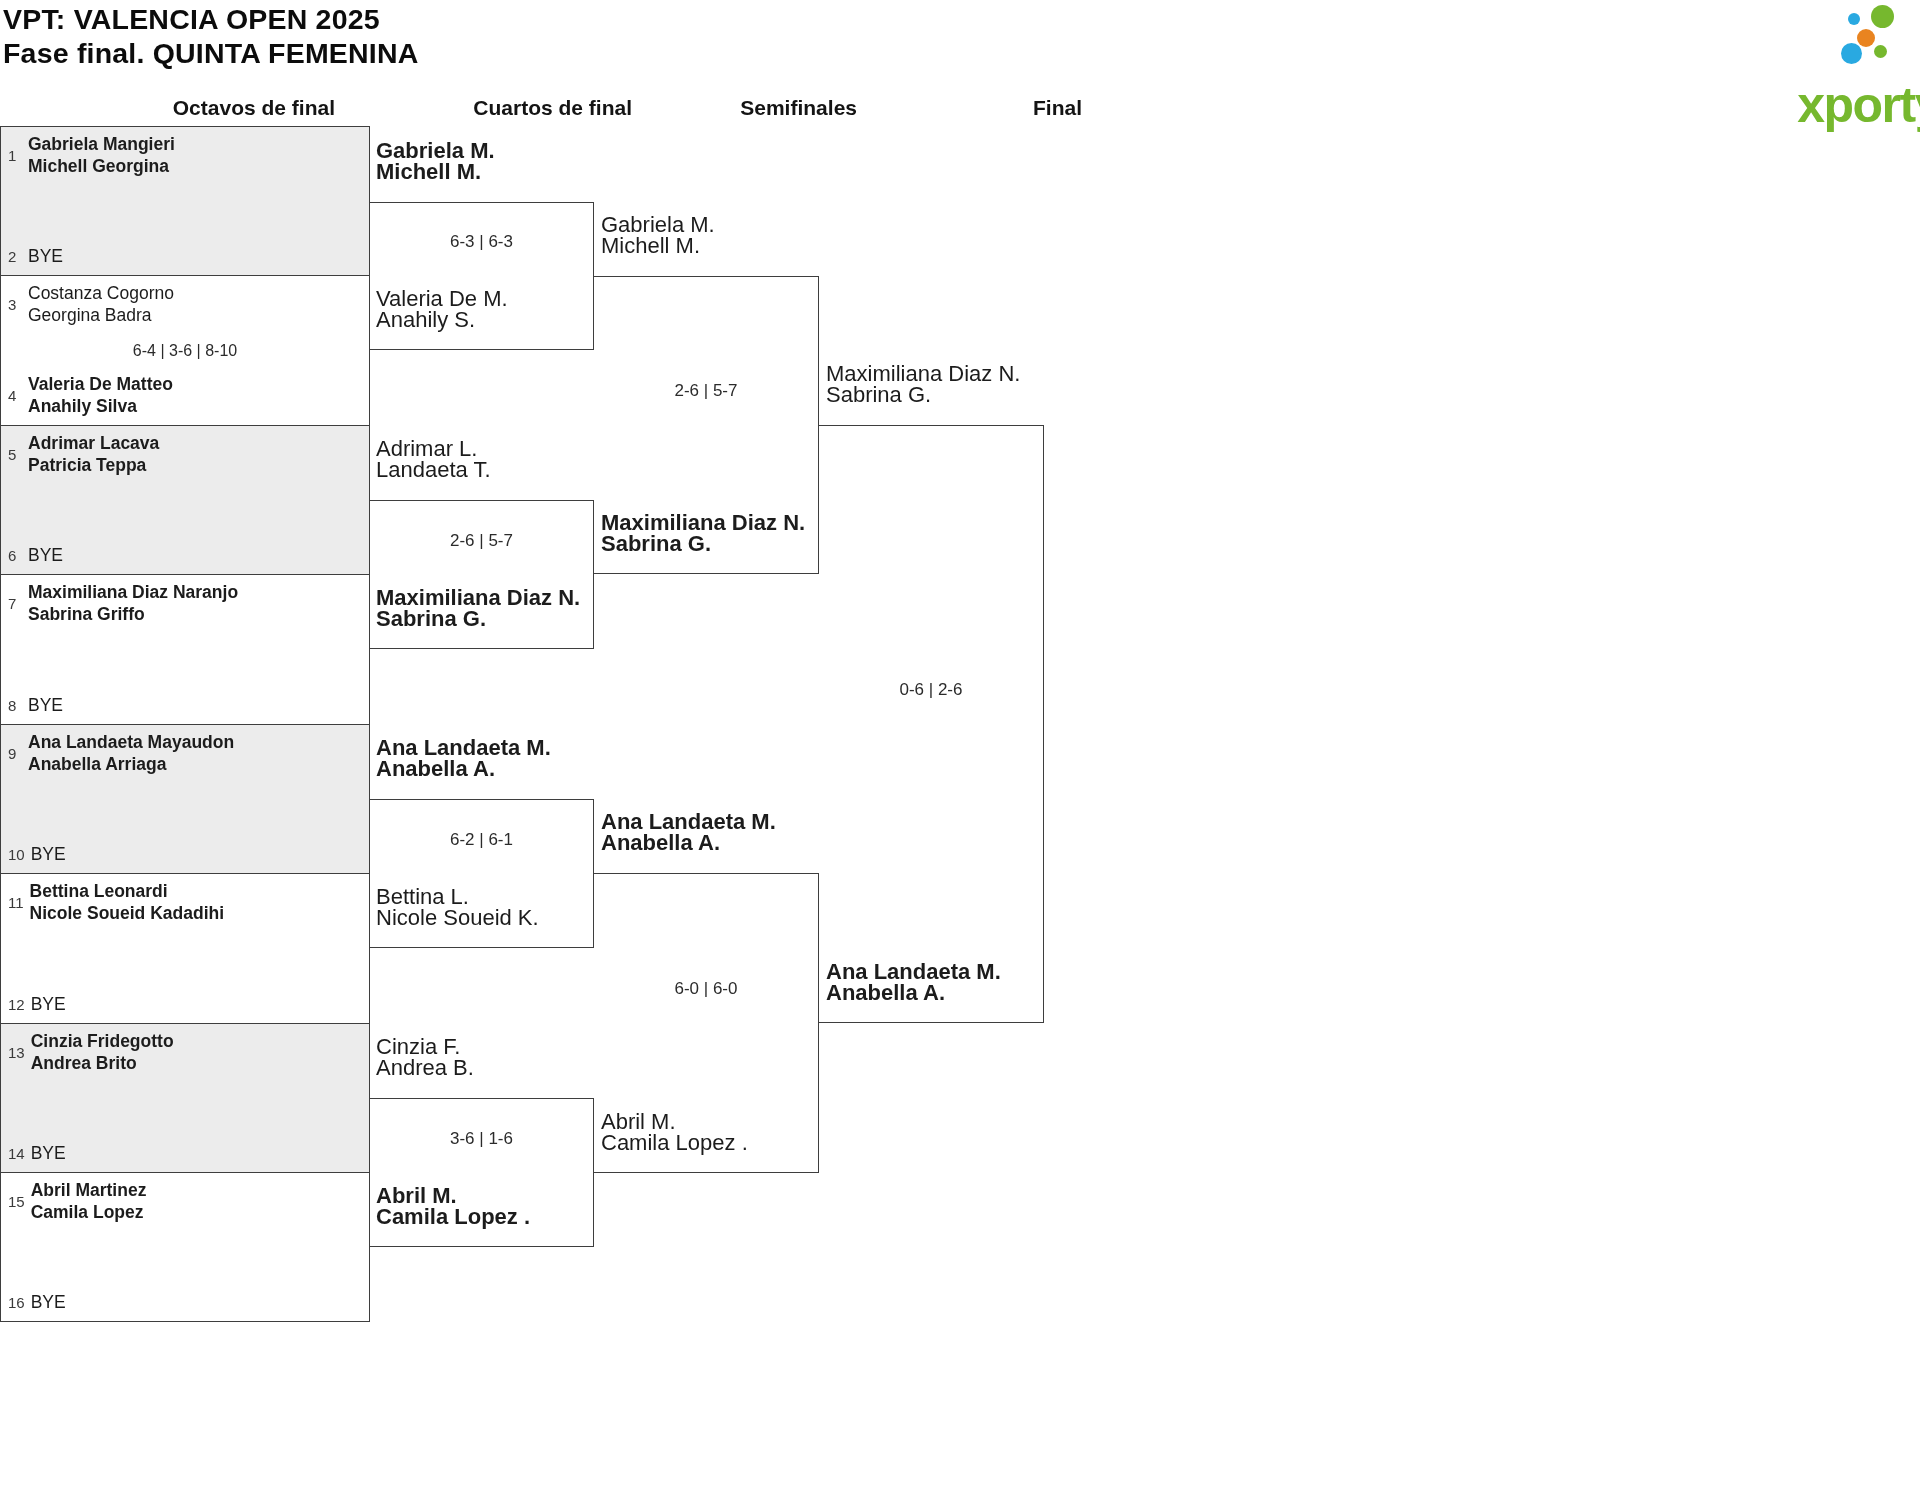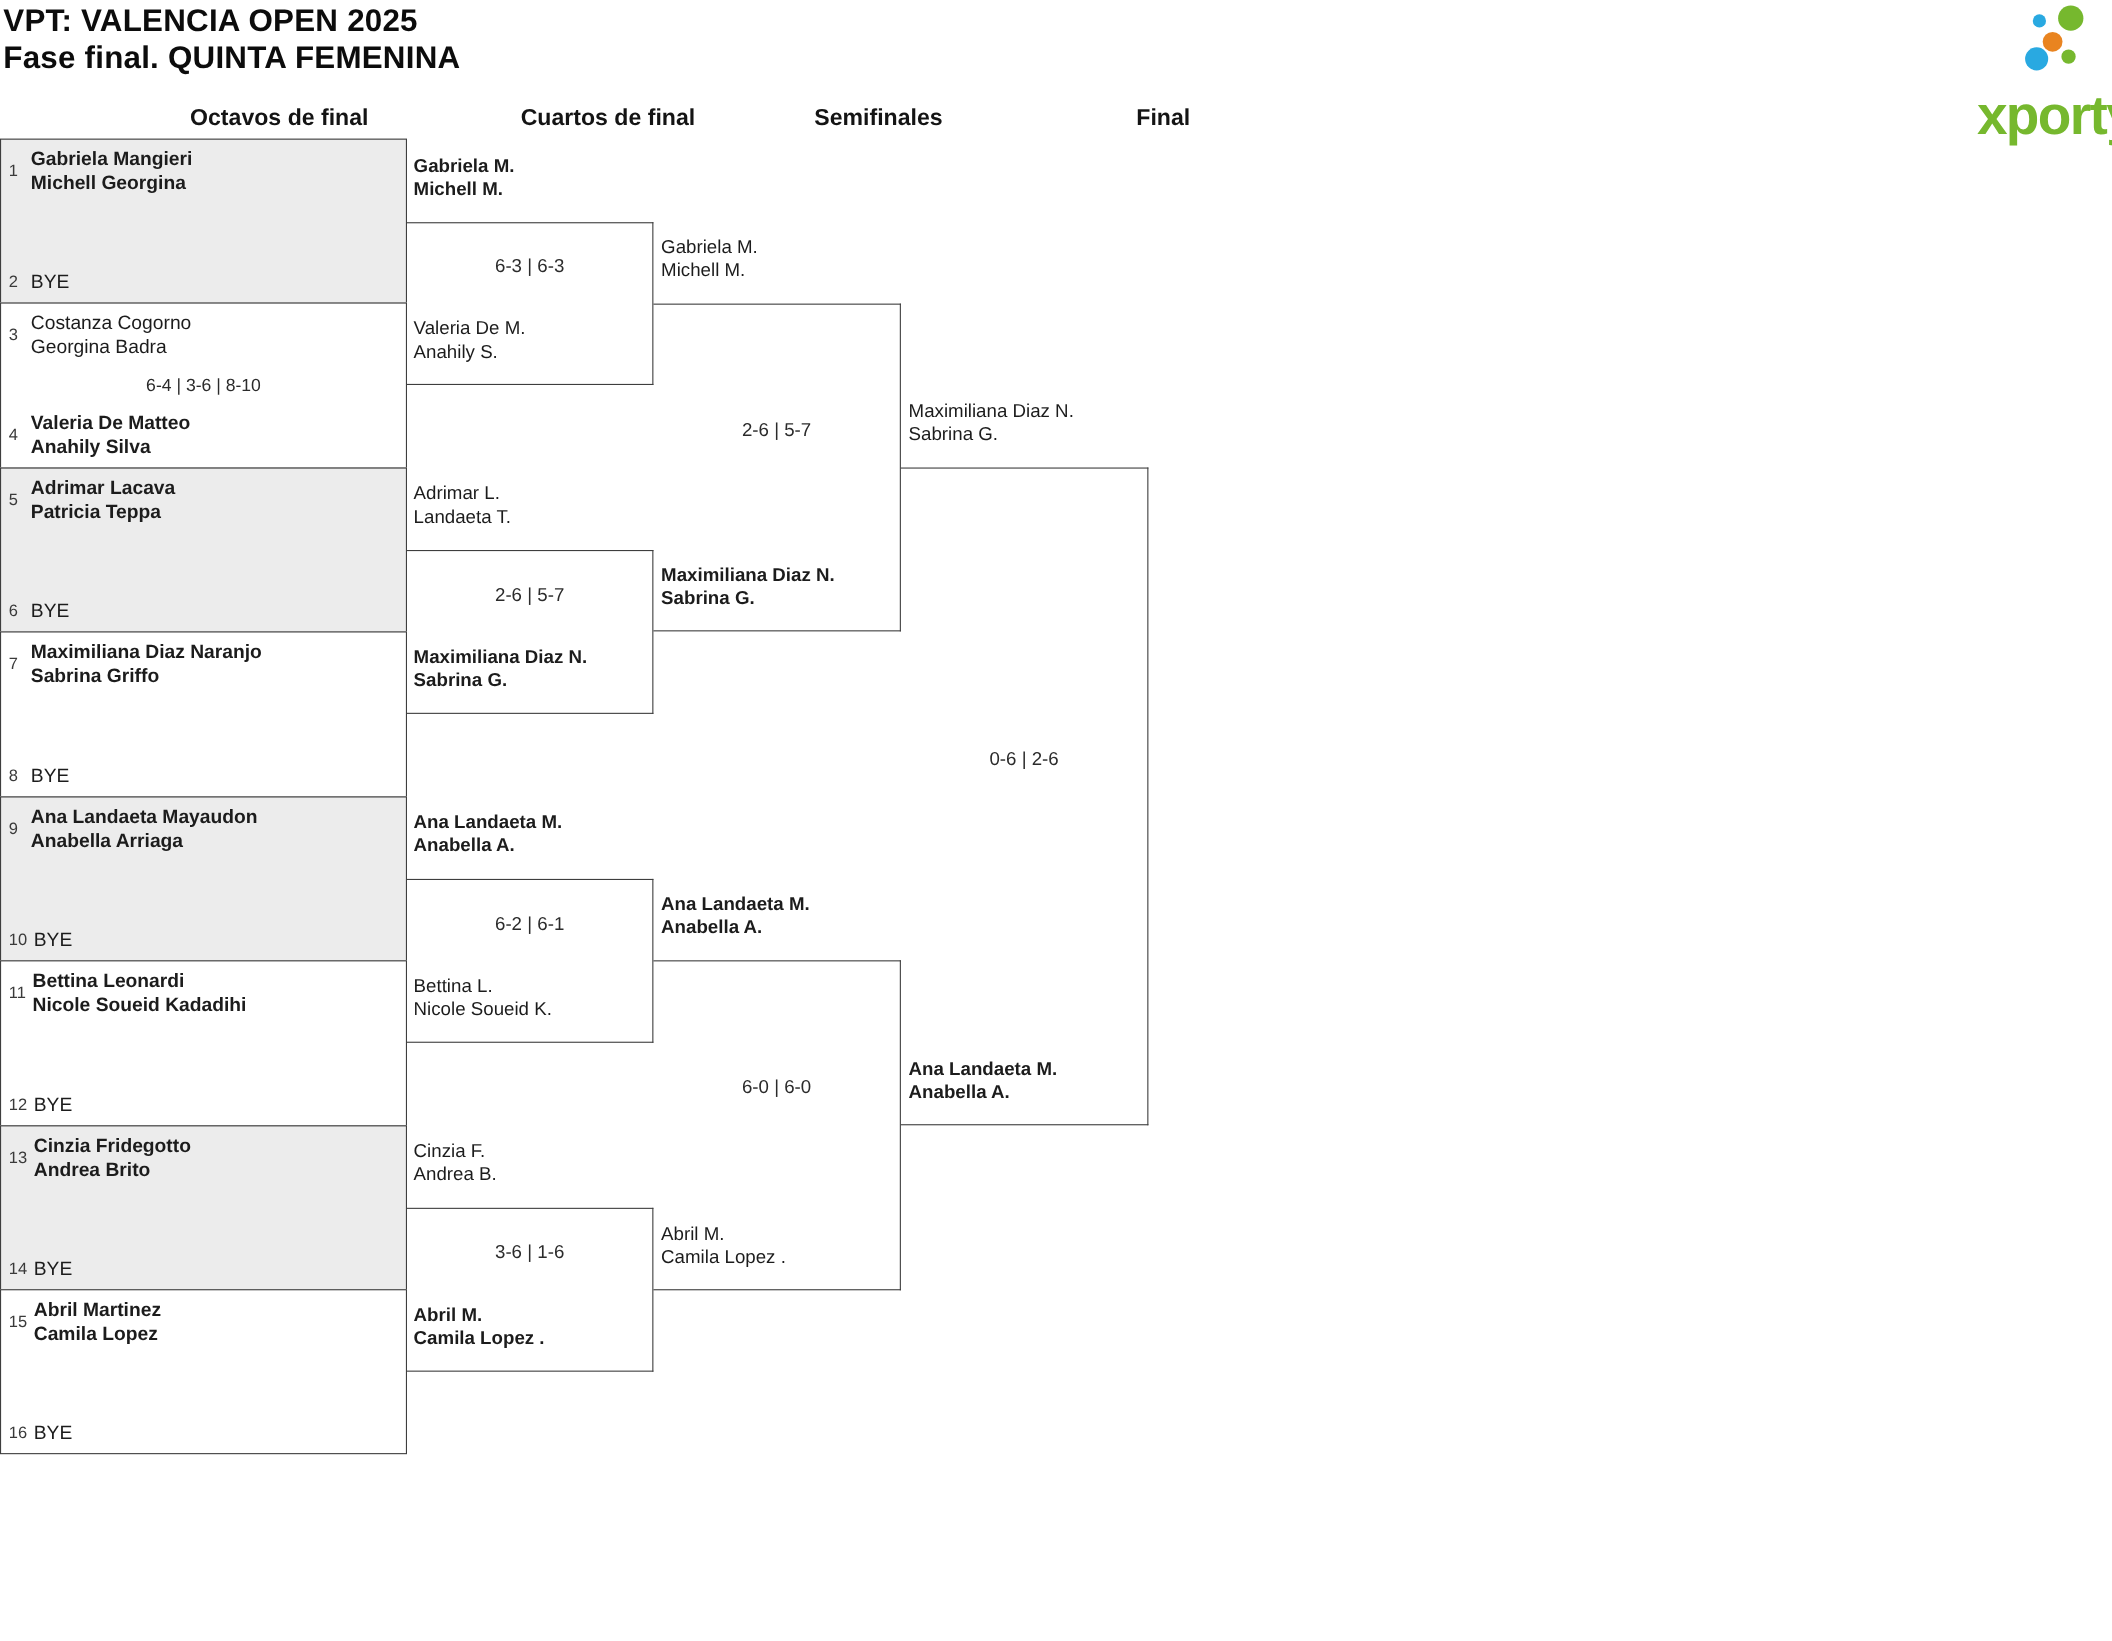--- a/index.html
+++ b/index.html
@@ -43,21 +43,21 @@
   
   .mbox{
     position:absolute;box-sizing:border-box;
     border:1.5px solid #3e3e3e;border-left:none;background:transparent;
   }
   .mscore{
     position:absolute;left:0;right:0;top:calc(50% - 44px);
     text-align:center;font-size:17px;line-height:20px;color:#2b2b2b;
   }
   
-  .lbl{position:absolute;width:216px;font-size:17px;line-height:21px;color:#1c1c1c;}
+  .lbl{position:absolute;width:216px;font-size:22px;line-height:21px;color:#1c1c1c;}
   .lbl > div:empty{display:none;}
 </style>
 </head>
 <body>
 
 <div class="stage">
 
   <div class="title-block">
     <div class="title-line">VPT: VALENCIA OPEN 2025</div>
     <div class="title-line">Fase final. QUINTA FEMENINA</div>

